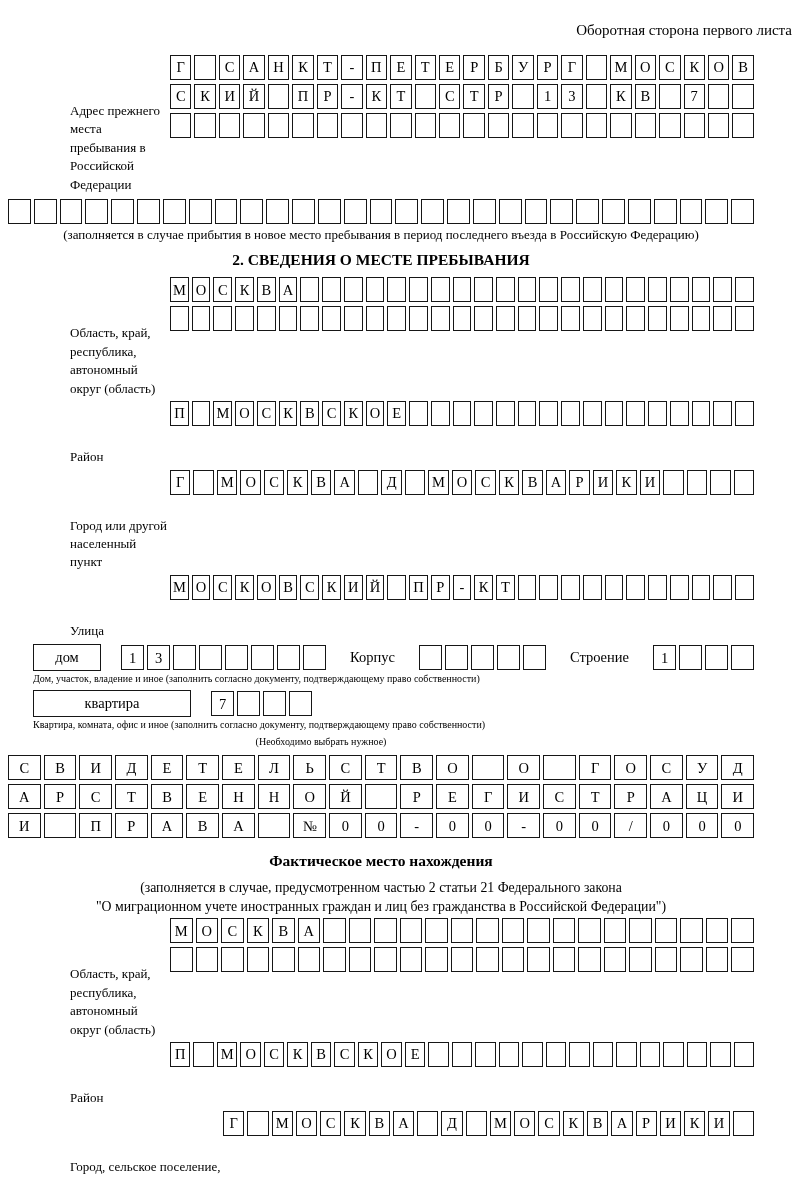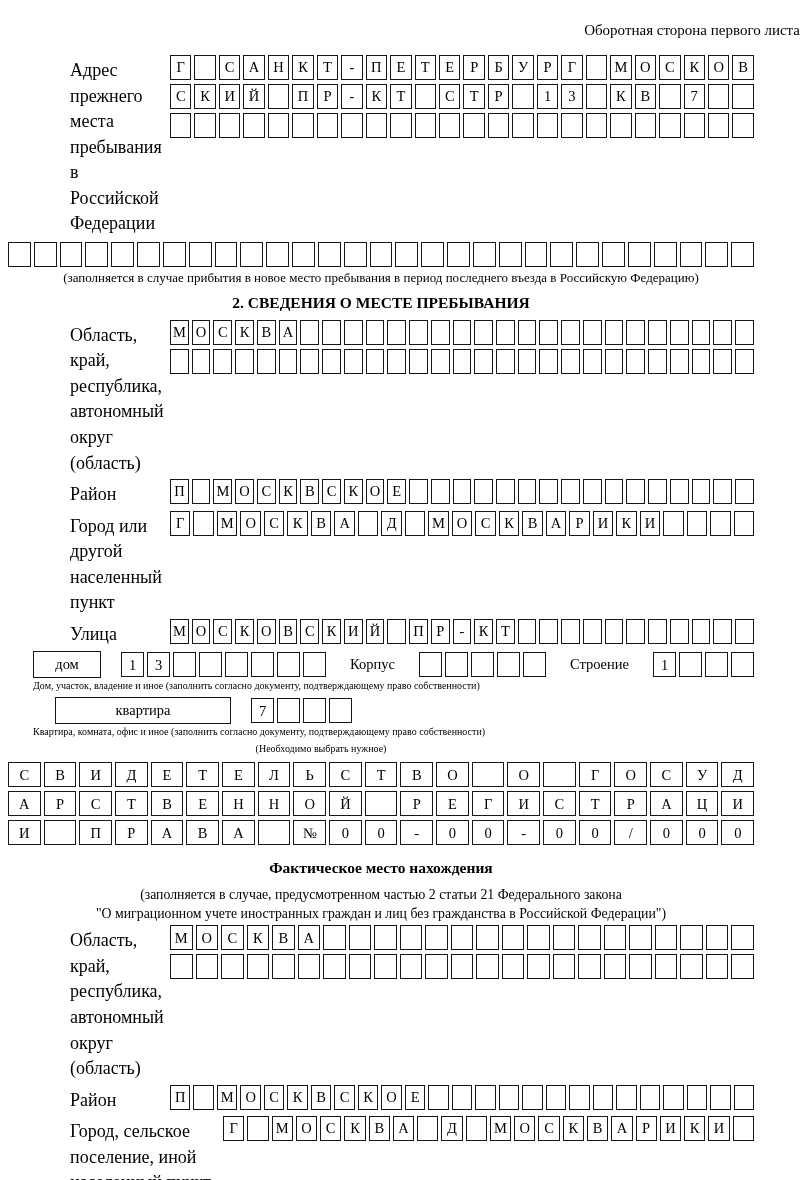--- a/index.html
+++ b/index.html
@@ -6,24 +6,24 @@
   html,body { margin:0; padding:0; background:#fff; }
   body {
     width:800px; height:1180px;
     font-family:"Liberation Serif", serif;
     color:#000;
     overflow:hidden;
   }
   .page { position:relative; width:800px; height:1180px; }
   .wrap { margin:0 46px 0 8px; width:746px; }
 
-  .header-note { text-align:right; font-size:15px; margin:22px 0 16px 0; }
+  .header-note { text-align:right; font-size:15px; margin:22px 0 16px 0; padding-right:8px; }
 
   .field { display:flex; align-items:flex-start; margin-bottom:3px; }
-  .flabel { flex:none; width:162px; padding-left:62px; font-size:18px; line-height:1.42; padding-top:3px; }
+  .flabel { flex:none; width:162px; padding-left:62px; font-size:13px; line-height:1.42; padding-top:3px;margin-top:44px; }
   .flabel.wide { width:237px; padding-left:30px; }
   .flabel.xwide { width:215px; padding-left:62px; }
   .cellscol { flex:1; display:flex; flex-direction:column; gap:4px; min-width:0; }
   .cells { display:flex; gap:3px; }
   .cells .cell { flex:1; min-width:0; }
   .cell {
     height:25px; border:1.6px solid #161616;
     display:flex; align-items:center; justify-content:center;
     font-size:14.5px; line-height:1; background:#fff;
   }
@@ -32,21 +32,21 @@
   .note { font-size:13px; text-align:center; margin:1px 0 8px 0; }
   .sec-title { font-weight:bold; font-size:15.5px; text-align:center; margin:4px 0 8px 0; }
 
   .houserow { display:flex; align-items:center; margin:4px 0 2px 25px; gap:20px; }
   .bigbox {
     border:1.6px solid #161616; height:27px;
     display:flex; align-items:center; justify-content:center;
     font-size:14.5px;
   }
   .bigbox.house { width:165px; }
-  .bigbox.apt { width:176px;margin-left:22px; }
+  .bigbox.apt { width:158px; }
   .inline-label { font-size:14.5px; margin:0 4px; }
   .leftnote { font-size:10px; margin:2px 0 6px 0; padding-left:25px; }
 
   .stayrow { display:flex; align-items:center; gap:10px; margin:4px 0 2px 62px; font-size:14.5px; }
   .chk {
     width:22px; height:26px; border:1.6px solid #161616; flex:none;
     display:flex; align-items:center; justify-content:center; font-size:14px;
   }
   .choose-note { font-size:10px; text-align:center; margin:2px 120px 8px 0; }
 

